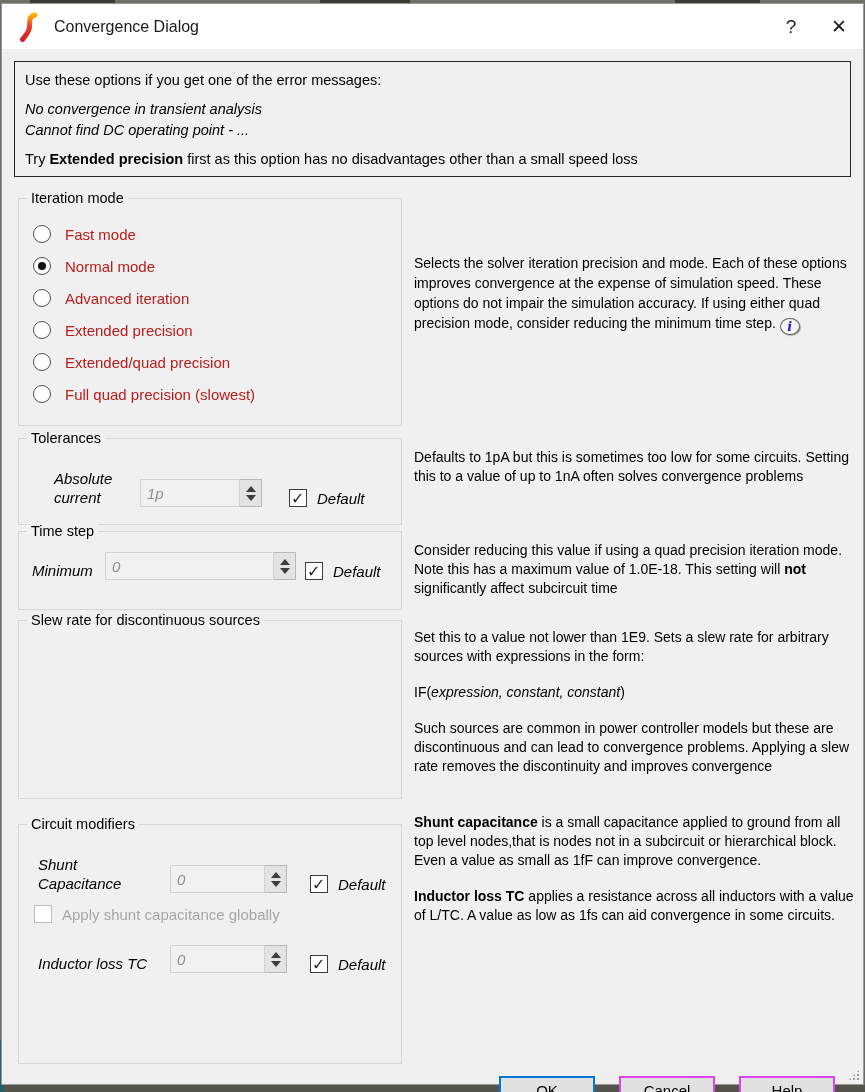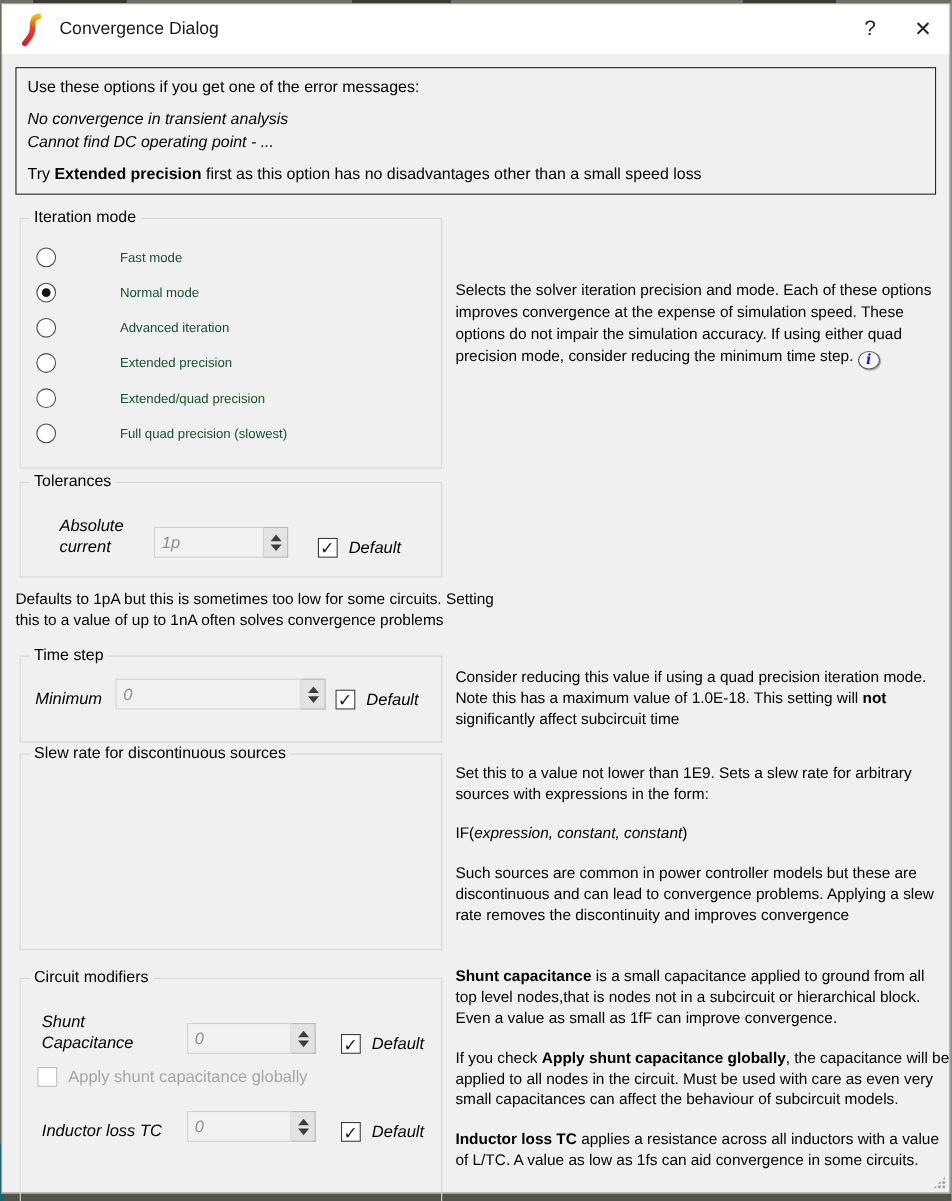--- a/index.html
+++ b/index.html
@@ -35,21 +35,21 @@
   .side { margin-left:12px; width:452px; font-size:14px; line-height:19px; color:#000; }
   .side p { margin:0 0 17px 0; }
 
   
   .radio-row { display:flex; align-items:center; height:26px; margin:6px 0 0 14px; }
   .radio-row.first { margin-top:22px; }
   .radio { width:18px; height:18px; border:1px solid #4d4d4d; border-radius:50%; background:#fff;
     margin-right:14px; position:relative; flex-shrink:0; }
   .radio.selected::after { content:""; position:absolute; left:4px; top:4px; width:8px; height:8px;
     background:#141414; border-radius:50%; }
-  .radio-label { font-size:12px; color:#14532d;margin-left:44px; }
+  .radio-label { font-size:15px; color:#b91c1c; }
 
   
   .field-row { display:flex; align-items:flex-end; min-height:38px;font-style:italic; }
   .field-label { font-size:15px; color:#000; line-height:19px; }
   .input { height:28px; background:#f1f1f1; border:1px solid #d2d2d2; color:#8f8f8f; font-size:15px;
     display:flex; align-items:center; padding-left:6px; flex-shrink:0; }
   .spin { width:22px; height:28px; background:#e3e3e3; border:1px solid #b9b9b9; border-left:none;
     display:flex; flex-direction:column; align-items:center; justify-content:center; gap:3px; flex-shrink:0; }
   .tri-up { width:0; height:0; border-left:5px solid transparent; border-right:5px solid transparent; border-bottom:6px solid #3d3d3d; }
   .tri-down { width:0; height:0; border-left:5px solid transparent; border-right:5px solid transparent; border-top:6px solid #3d3d3d; }
@@ -70,21 +70,21 @@
   b { font-weight:bold; } i { font-style:italic; }
 
   
   .g-iter { height:228px; }
   .g-tol  { height:87px; }
   .g-time { height:79px; }
   .g-slew { height:179px; }
   .g-circ { height:240px;margin-top:16px; }
 
   .sec-iter { margin-top:21px; }
-  .sec-tol  { margin-top:12px;flex-direction:column; }
+  .sec-tol  { margin-top:12px; }
   .sec-time { margin-top:6px; }
   .sec-slew { margin-top:5px; }
   .sec-circ { margin-top:9px; }
 
   .side-iter { padding-top:55px; line-height:20px; width:458px; }
   .side-tol  { padding-top:10px; }
   .side-time { padding-top:10px; }
   .side-slew { padding-top:8px; }
   .side-circ { padding-top:5px; }
 
@@ -280,21 +280,20 @@
             <span class="tri-down"></span>
           </div>
           <div class="cb-wrap">
             <span class="cb checked"></span>
             <span class="cb-label">Default</span>
           </div>
         </div>
       </div>
       <div class="side side-circ">
         <p><b>Shunt capacitance</b><span> is a small capacitance applied to ground from all top level nodes,that is nodes not in a subcircuit or hierarchical block. Even a value as small as 1fF can improve convergence.</span></p>
-        <p><span>If you check </span><b>Apply shunt capacitance globally</b><span>, the capacitance will be applied to all nodes in the circuit. Must be used with care as even very small capacitances can affect the behaviour of subcircuit models.</span></p>
         <p><b>Inductor loss TC</b><span> applies a resistance across all inductors with a value of L/TC. A value as low as 1fs can aid convergence in some circuits.</span></p>
       </div>
     </div>
 
     <div class="button-row">
       <button class="btn primary">OK</button>
       <button class="btn">Cancel</button>
       <button class="btn">Help</button>
     </div>
 

